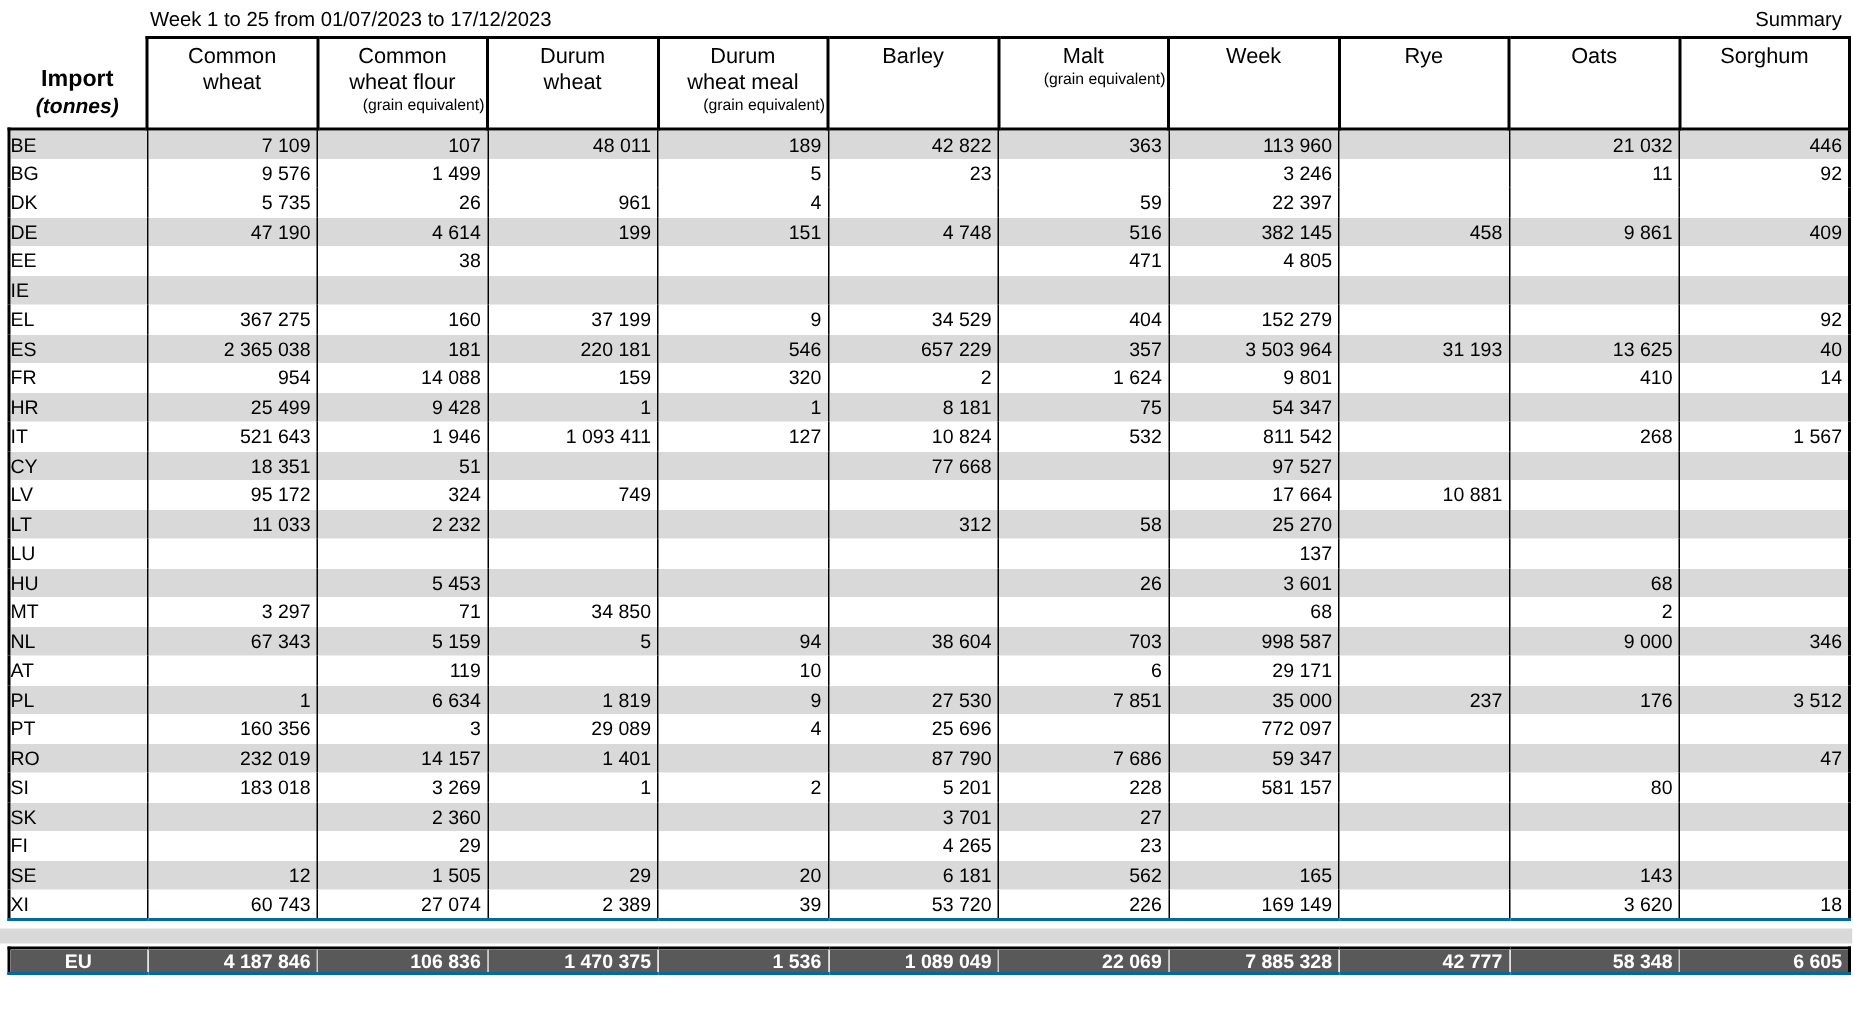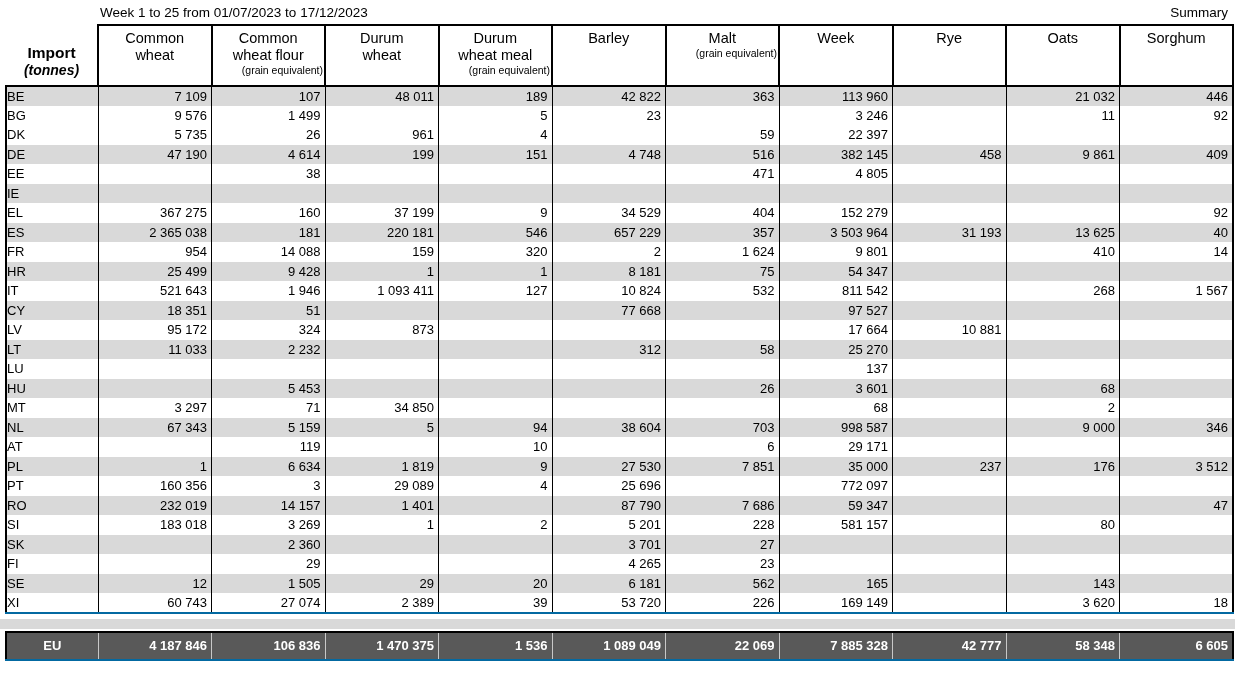--- a/index.html
+++ b/index.html
@@ -43,21 +43,21 @@
   tbody td:last-child{border-right:2px solid #000;}
   tbody tr:first-child td{border-top:2px solid #000;}
   tbody tr:last-child td{border-bottom:2px solid #0369a1;}
   tbody tr.odd{background:#D9D9D9;}
   tbody tr.even{background:#FFFFFF;}
   .band{margin-top:5px;width:1235px;height:10px;background:#D9D9D9;}
   table.eu{
     margin:2px 0 0 5px;border-collapse:collapse;table-layout:fixed;width:1227px;
   }
   table.eu td{
-    box-sizing:border-box;height:28px;background:#595959;color:#fff;
+    box-sizing:border-box;height:17px;background:#595959;color:#fff;
     font-weight:bold;font-size:13px;text-align:right;padding:0 4px 0 0;
     border-top:2px solid #000;border-bottom:2px solid #000;white-space:nowrap;
   }
   table.eu td + td{border-left:1px solid #c8c8c8;}
   table.eu td.country{text-align:center;padding:0;}
 </style>
 </head>
 <body>
 
 <div class="topbar">
@@ -291,21 +291,21 @@
         <td></td>
         <td>97 527</td>
         <td></td>
         <td></td>
         <td></td>
       </tr>
       <tr class="even">
         <td class="country">LV</td>
         <td>95 172</td>
         <td>324</td>
-        <td>873</td>
+        <td>749</td>
         <td></td>
         <td></td>
         <td></td>
         <td>17 664</td>
         <td>10 881</td>
         <td></td>
         <td></td>
       </tr>
       <tr class="odd">
         <td class="country">LT</td>

